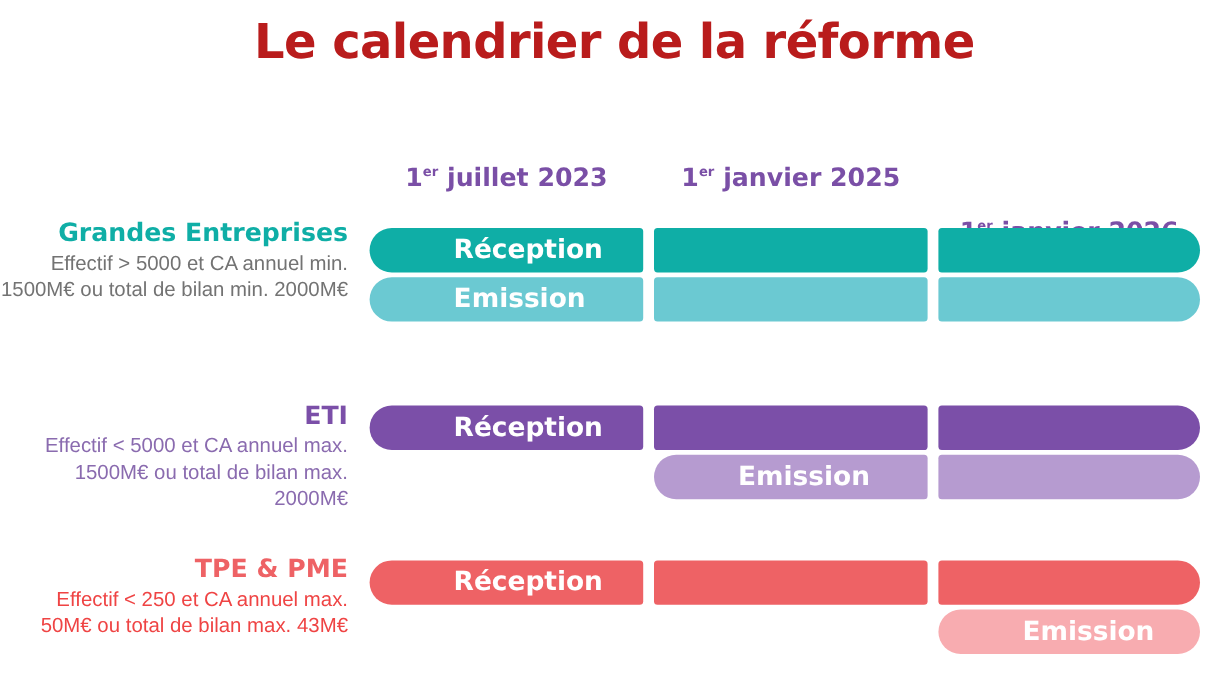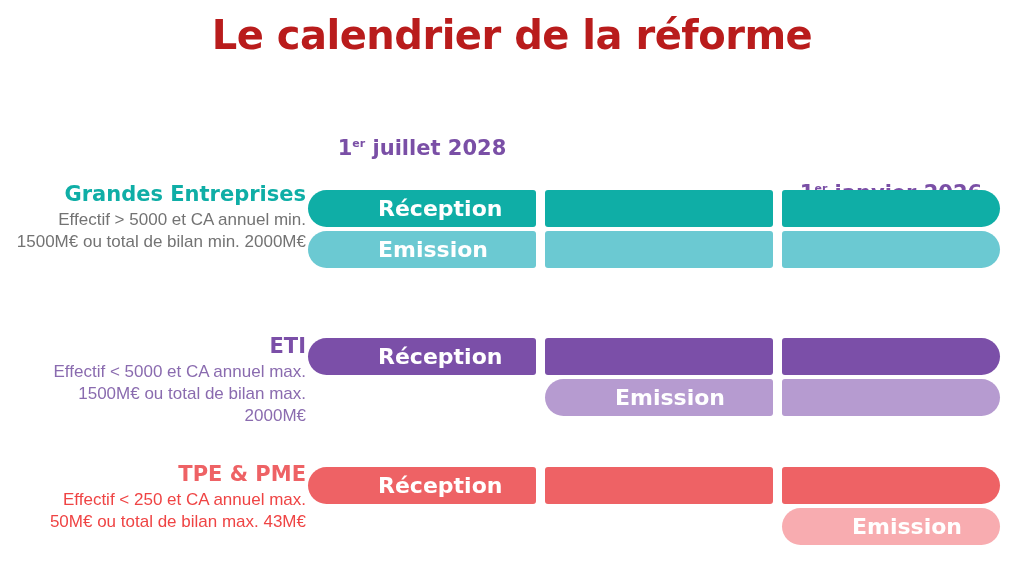--- a/index.html
+++ b/index.html
@@ -54,21 +54,21 @@
     vertical-align: super;
     line-height: 0;
   }
   .ch-0 { left: 0px;   width: 228px; }
   .ch-1 { left: 237px; width: 228px; }
   .ch-2 { left: 474px; width: 218px; margin-top: 45px; }
 
   
   .row-label {
     position: absolute;
-    left: 16px;
+    left: 0;
     width: 296px;
     text-align: right;
     box-sizing: border-box;
     padding-right: 6px;
   }
   .row-label .cat-name {
     font-size: 21px;
     font-weight: bold;
     font-family: "DejaVu Sans", sans-serif;
     line-height: 25px;
@@ -126,21 +126,22 @@
   .round-r  { border-top-right-radius: 19px; border-bottom-right-radius: 19px;
               border-top-left-radius: 3px;   border-bottom-left-radius: 3px; }
   .round-lr { border-radius: 19px; }
 </style>
 </head>
 <body>
 
 <div class="page-title">Le calendrier de la réforme</div>
 
 <div class="col-headers">
-    <div class="col-header ch-0"><span>1</span><sup>er</sup><span> juillet 2028</span></div>
+    <div class="col-header ch-0"><span>1</span><sup>er</sup><span> juillet 2023</span></div>
+    <div class="col-header ch-1"><span>1</span><sup>er</sup><span> janvier 2025</span></div>
     <div class="col-header ch-2"><span>1</span><sup>er</sup><span> janvier 2026</span></div>
   </div>
 
 <div id="rows-root">
     <div class="row-label" style="top: 182px;">
       <span class="cat-name" style="color: rgb(15, 174, 166);">Grandes Entreprises</span>
       <span class="cat-desc" style="color: #737373;">Effectif &gt; 5000 et CA annuel min. 1500M€ ou total de bilan min. 2000M€</span>
     </div>
     <div class="bars-area" style="top: 190px;">
       <div class="bar-track">

